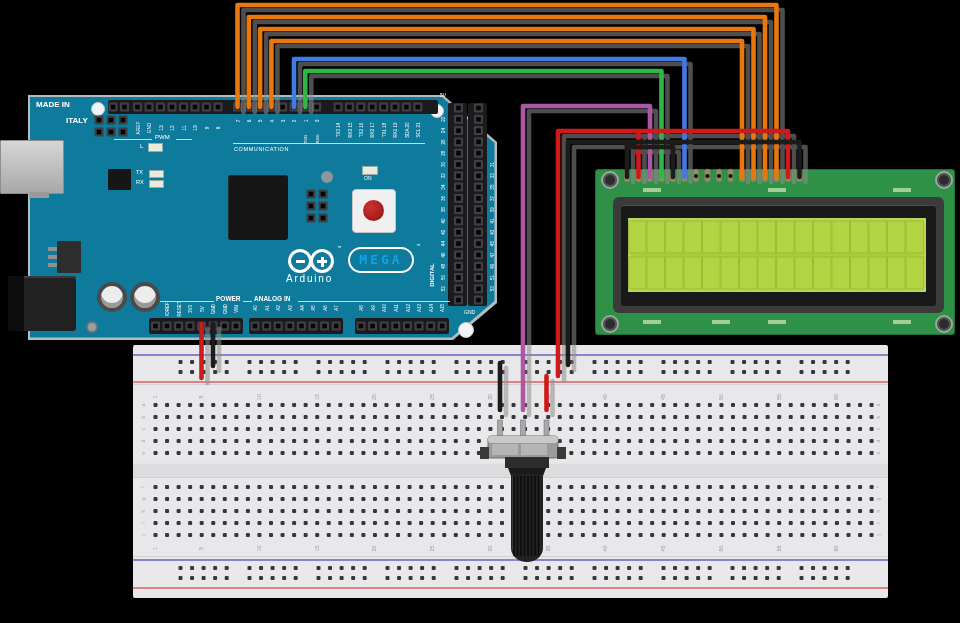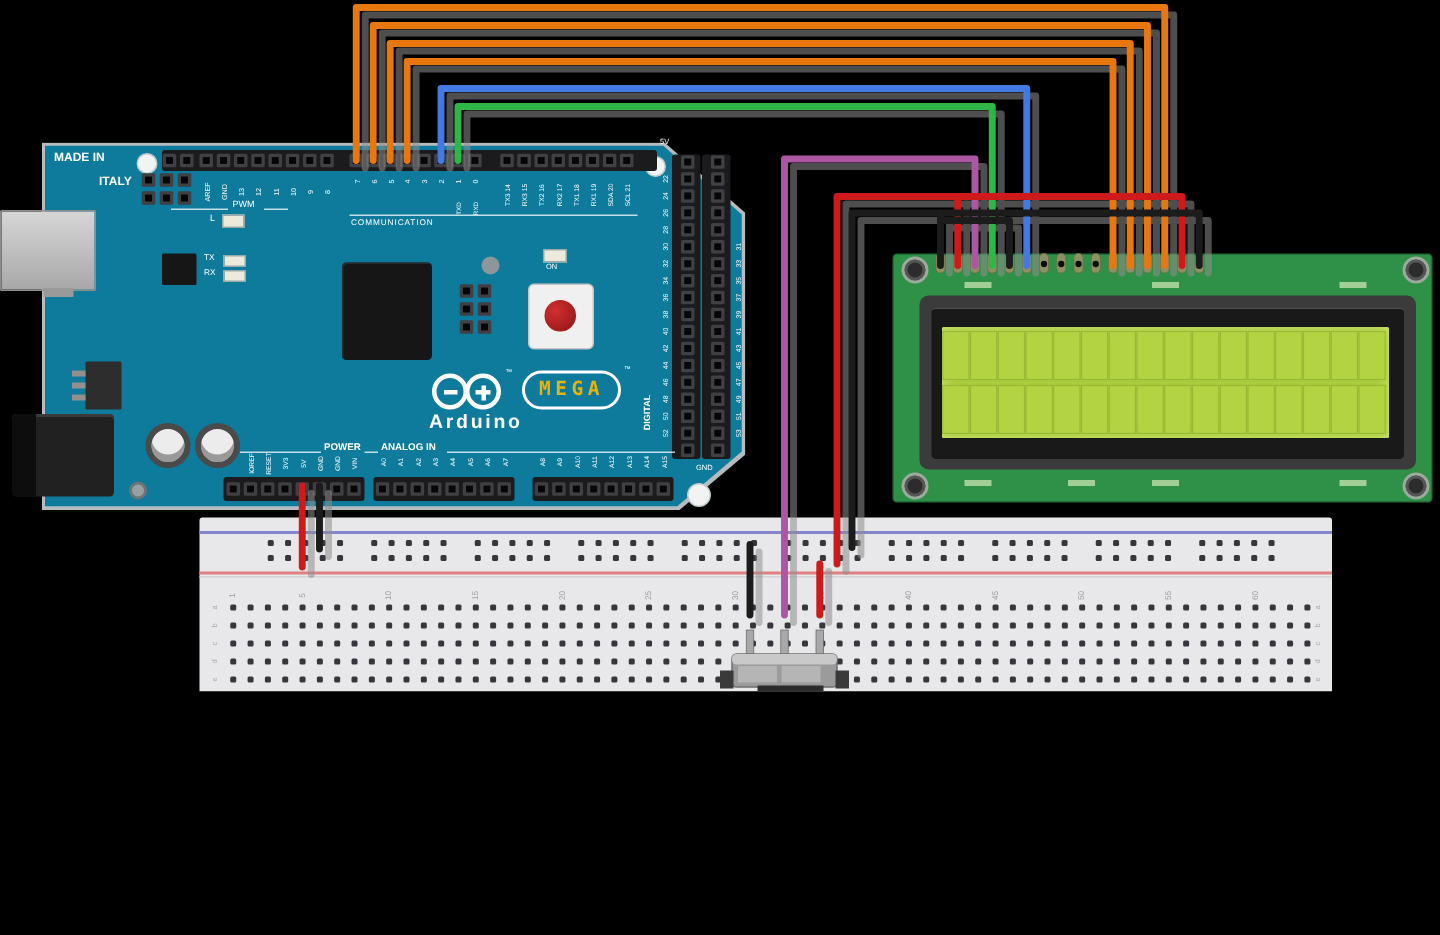--- a/index.html
+++ b/index.html
@@ -1,16 +1,16 @@
 <!DOCTYPE html>
 <html><head>
 <meta charset="utf-8">
 <style>
   html,body{margin:0;padding:0;background:#000;}
-  #stage{position:relative;width:960px;height:461px;background:#000;overflow:hidden;
+  #stage{position:relative;width:960px;height:623px;background:#000;overflow:hidden;
          font-family:"Liberation Sans",sans-serif;}
   .abs{position:absolute;}
   .lbl{position:absolute;color:#fff;font-size:6px;line-height:1;white-space:nowrap;}
   .vlbl{transform:rotate(-90deg);transform-origin:center;}
   #board-outer{position:absolute;left:28px;top:95px;width:469px;height:245px;background:#b4bcc0;
     clip-path:polygon(0px 0px,415px 0px,469px 47px,469px 208px,425px 245px,0px 245px);}
   #board-inner{position:absolute;left:0;top:0;width:469px;height:245px;background:#0e7b9c;
     clip-path:polygon(2px 2px,414px 2px,466.5px 48px,466.5px 206px,423.5px 242.5px,2px 242.5px);}
   .strip{position:absolute;background:#1b1b1e;border-radius:2px;}
   .whitehole{position:absolute;border-radius:50%;background:#f2f4f4;border:1px solid #c3cacc;}
@@ -100,23 +100,23 @@
   <span class="lbl vlbl" style="left:412px;top:272px;width:40px;text-align:center;font-weight:bold;">DIGITAL</span>
 
   <div class="abs" style="left:288px;top:249px;width:24px;height:24px;border:3px solid #fff;border-radius:50%;box-sizing:border-box;">
     <div class="abs" style="left:5px;top:8px;width:9px;height:3px;background:#fff;"></div>
   </div>
   <div class="abs" style="left:310px;top:249px;width:24px;height:24px;border:3px solid #fff;border-radius:50%;box-sizing:border-box;">
     <div class="abs" style="left:4px;top:8px;width:10px;height:3px;background:#fff;"></div>
     <div class="abs" style="left:7.5px;top:4.5px;width:3px;height:10px;background:#fff;"></div>
   </div>
   <span class="lbl" style="left:337px;top:246px;font-size:4.5px;">™</span>
-  <span class="lbl" style="left:286px;top:274px;font-size:13px;font-weight:bold;letter-spacing:1.8px;">Arduino</span>
+  <span class="lbl" style="left:286px;top:274px;font-size:10px;font-weight:normal;letter-spacing:1.8px;">Arduino</span>
   <div class="abs" style="left:348px;top:247px;width:66px;height:26px;border:2px solid #fff;border-radius:14px;box-sizing:border-box;text-align:center;">
-    <span style="color:#eab308;font-family:'DejaVu Sans Mono',monospace;font-size:13px;font-weight:bold;letter-spacing:3px;line-height:22px;">MEGA</span>
+    <span style="color:#0ea5e9;font-family:'DejaVu Sans Mono',monospace;font-size:13px;font-weight:bold;letter-spacing:3px;line-height:22px;">MEGA</span>
   </div>
   <span class="lbl" style="left:416px;top:244px;font-size:4.5px;">™</span>
 
   <div class="abs" id="lcd" style="left:595px;top:169px;width:360px;height:166px;background:#2e9147;border:1px solid #20703a;border-radius:3px;box-sizing:border-box;">
     <div class="abs" style="left:17px;top:27px;width:331px;height:116px;background:#3b3b3b;border-radius:6px;">
       <div class="abs" style="left:8px;top:8px;width:315px;height:100px;background:#191919;border-radius:3px;border-top:1px solid #4d4d4d;"></div>
     </div>
     <div class="abs" style="left:32px;top:48px;width:298px;height:74px;background:#a9cc3f;border-radius:1px;box-shadow:inset 0 0 10px rgba(250,255,180,.45);"></div>
   </div>
   <div class="screw" style="left:601px;top:171px;"></div>

